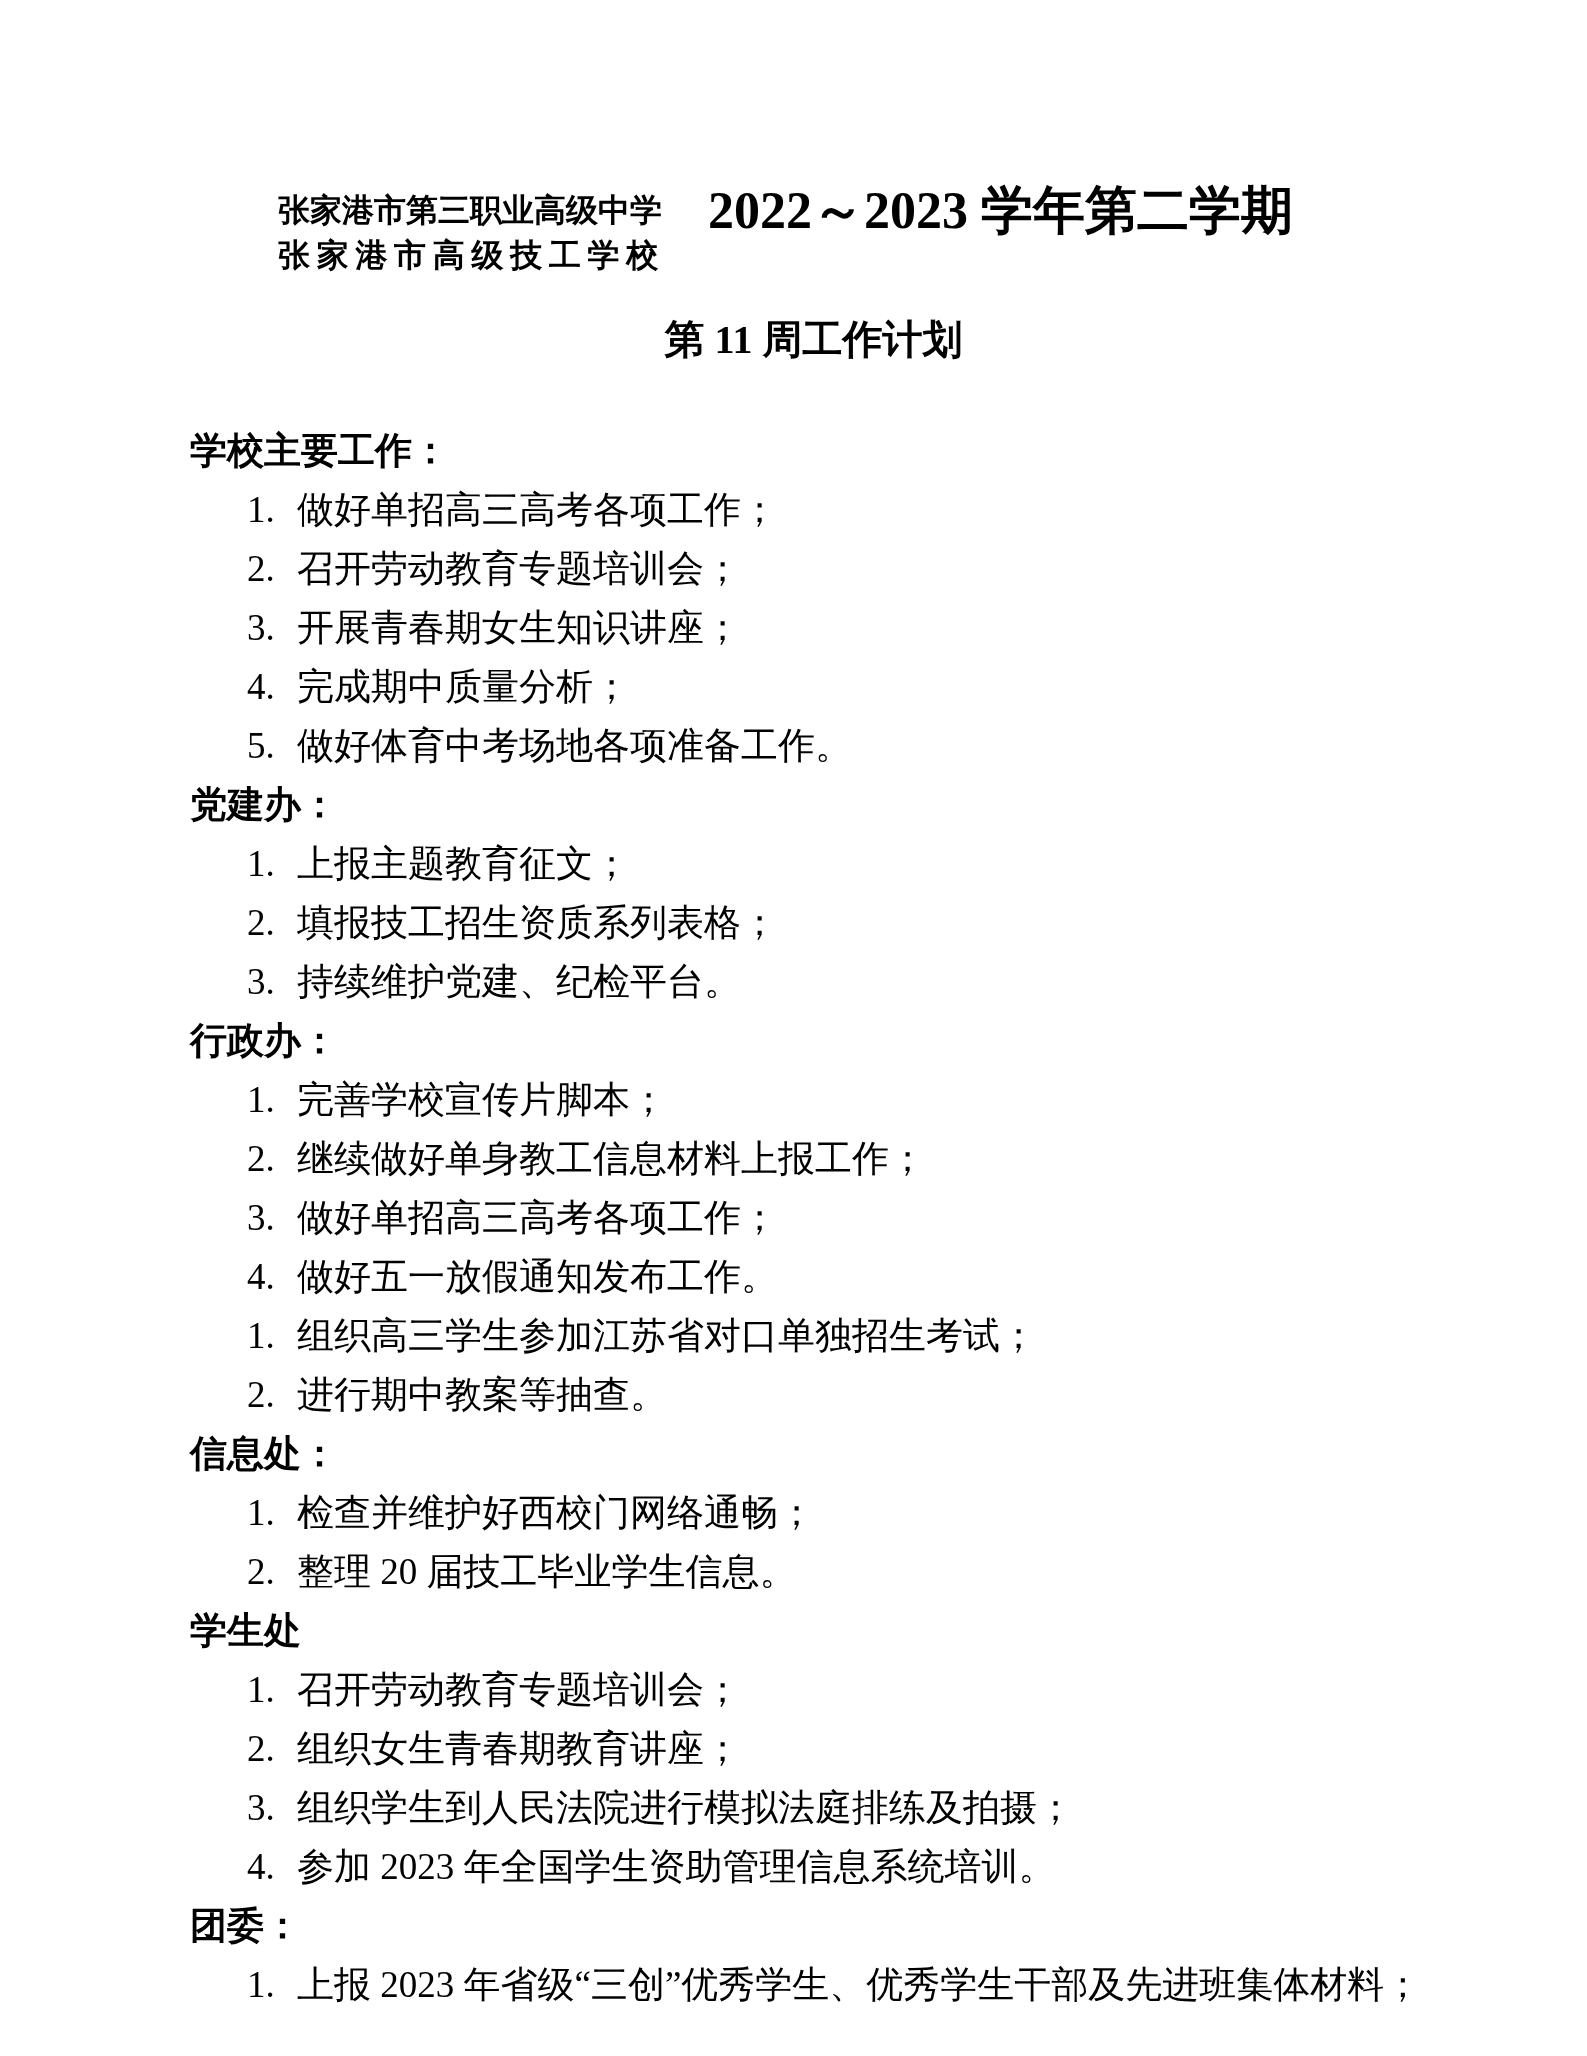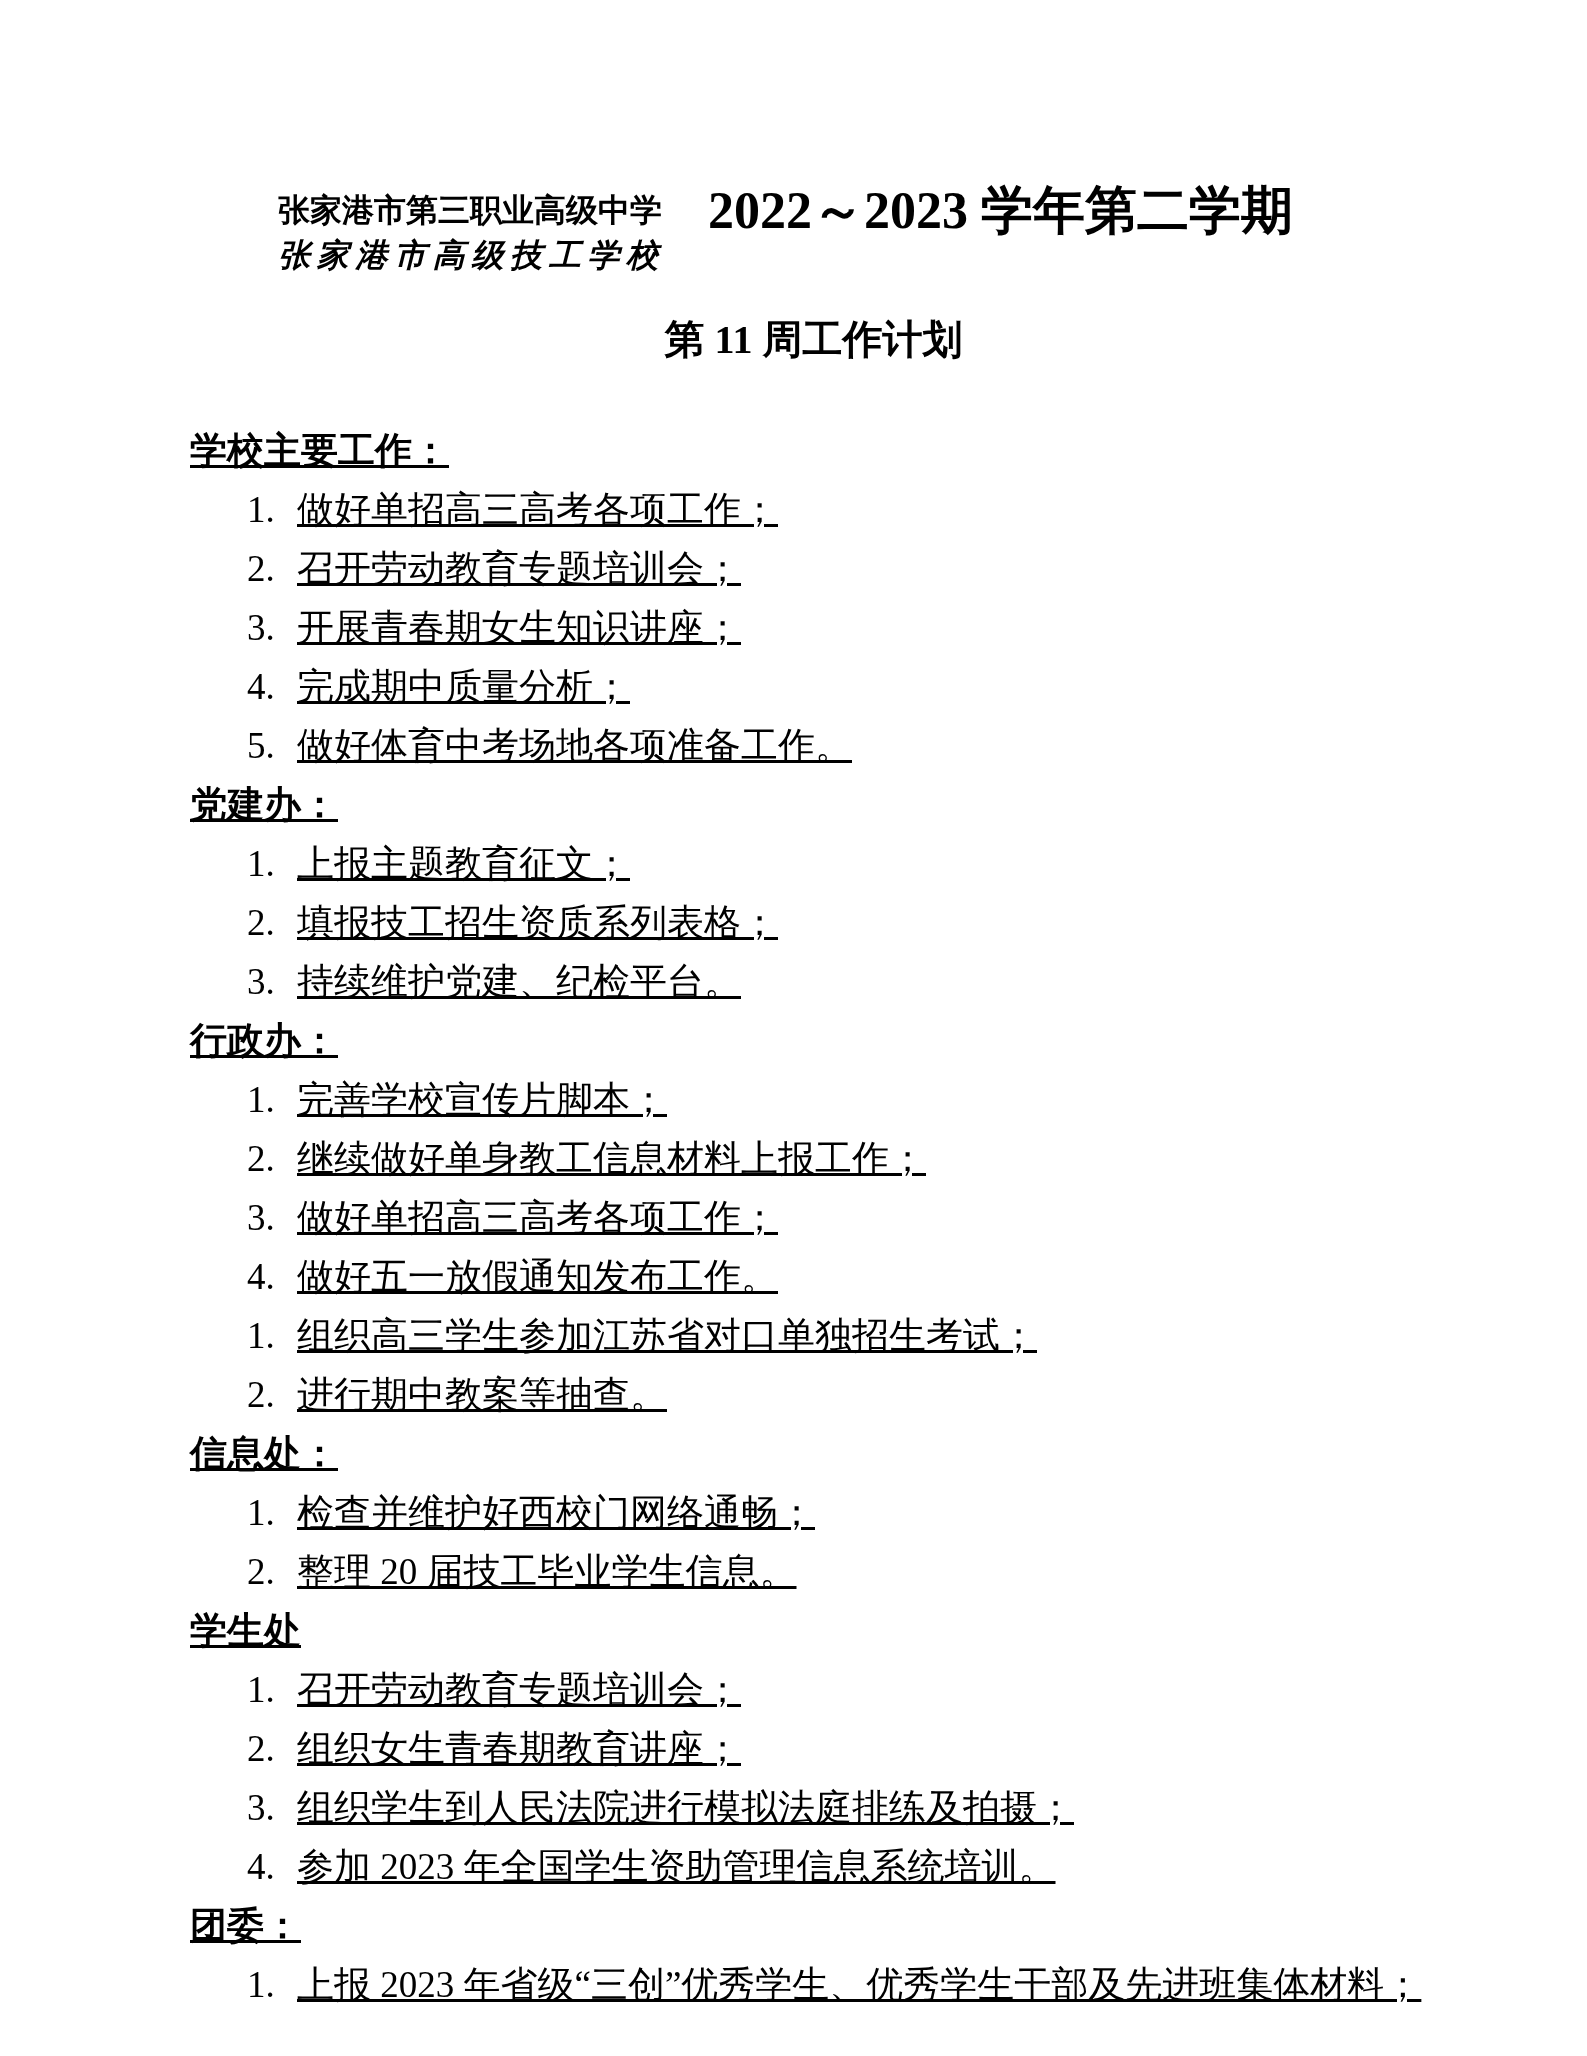--- a/index.html
+++ b/index.html
@@ -17,21 +17,21 @@
   
   .school-block {
     position: absolute;
     left: 278px;
     top: 188px;
     font-size: 32px;
     font-weight: bold;
     line-height: 45px;
     white-space: nowrap;
   }
-  .school-line2 { letter-spacing: 6.7px; font-style: italic; }
+  .school-line2 { letter-spacing: 6.7px; }
 
   .semester {
     position: absolute;
     left: 708px;
     top: 185px;
     font-size: 52px;
     font-weight: bold;
     line-height: 1;
     white-space: nowrap;
   }
@@ -56,21 +56,20 @@
   .content {
     position: absolute;
     left: 0;
     top: 421px;
     width: 1587px;
   }
   .line {
     font-size: 37px;
     line-height: 59px;
     white-space: nowrap;
-    text-decoration: underline;
   }
   .sec-heading {
     margin-left: 190px;
     font-weight: bold;
   }
   .item { margin-left: 247px; }
   .item .num {
     display: inline-block;
     width: 50px;
   }

